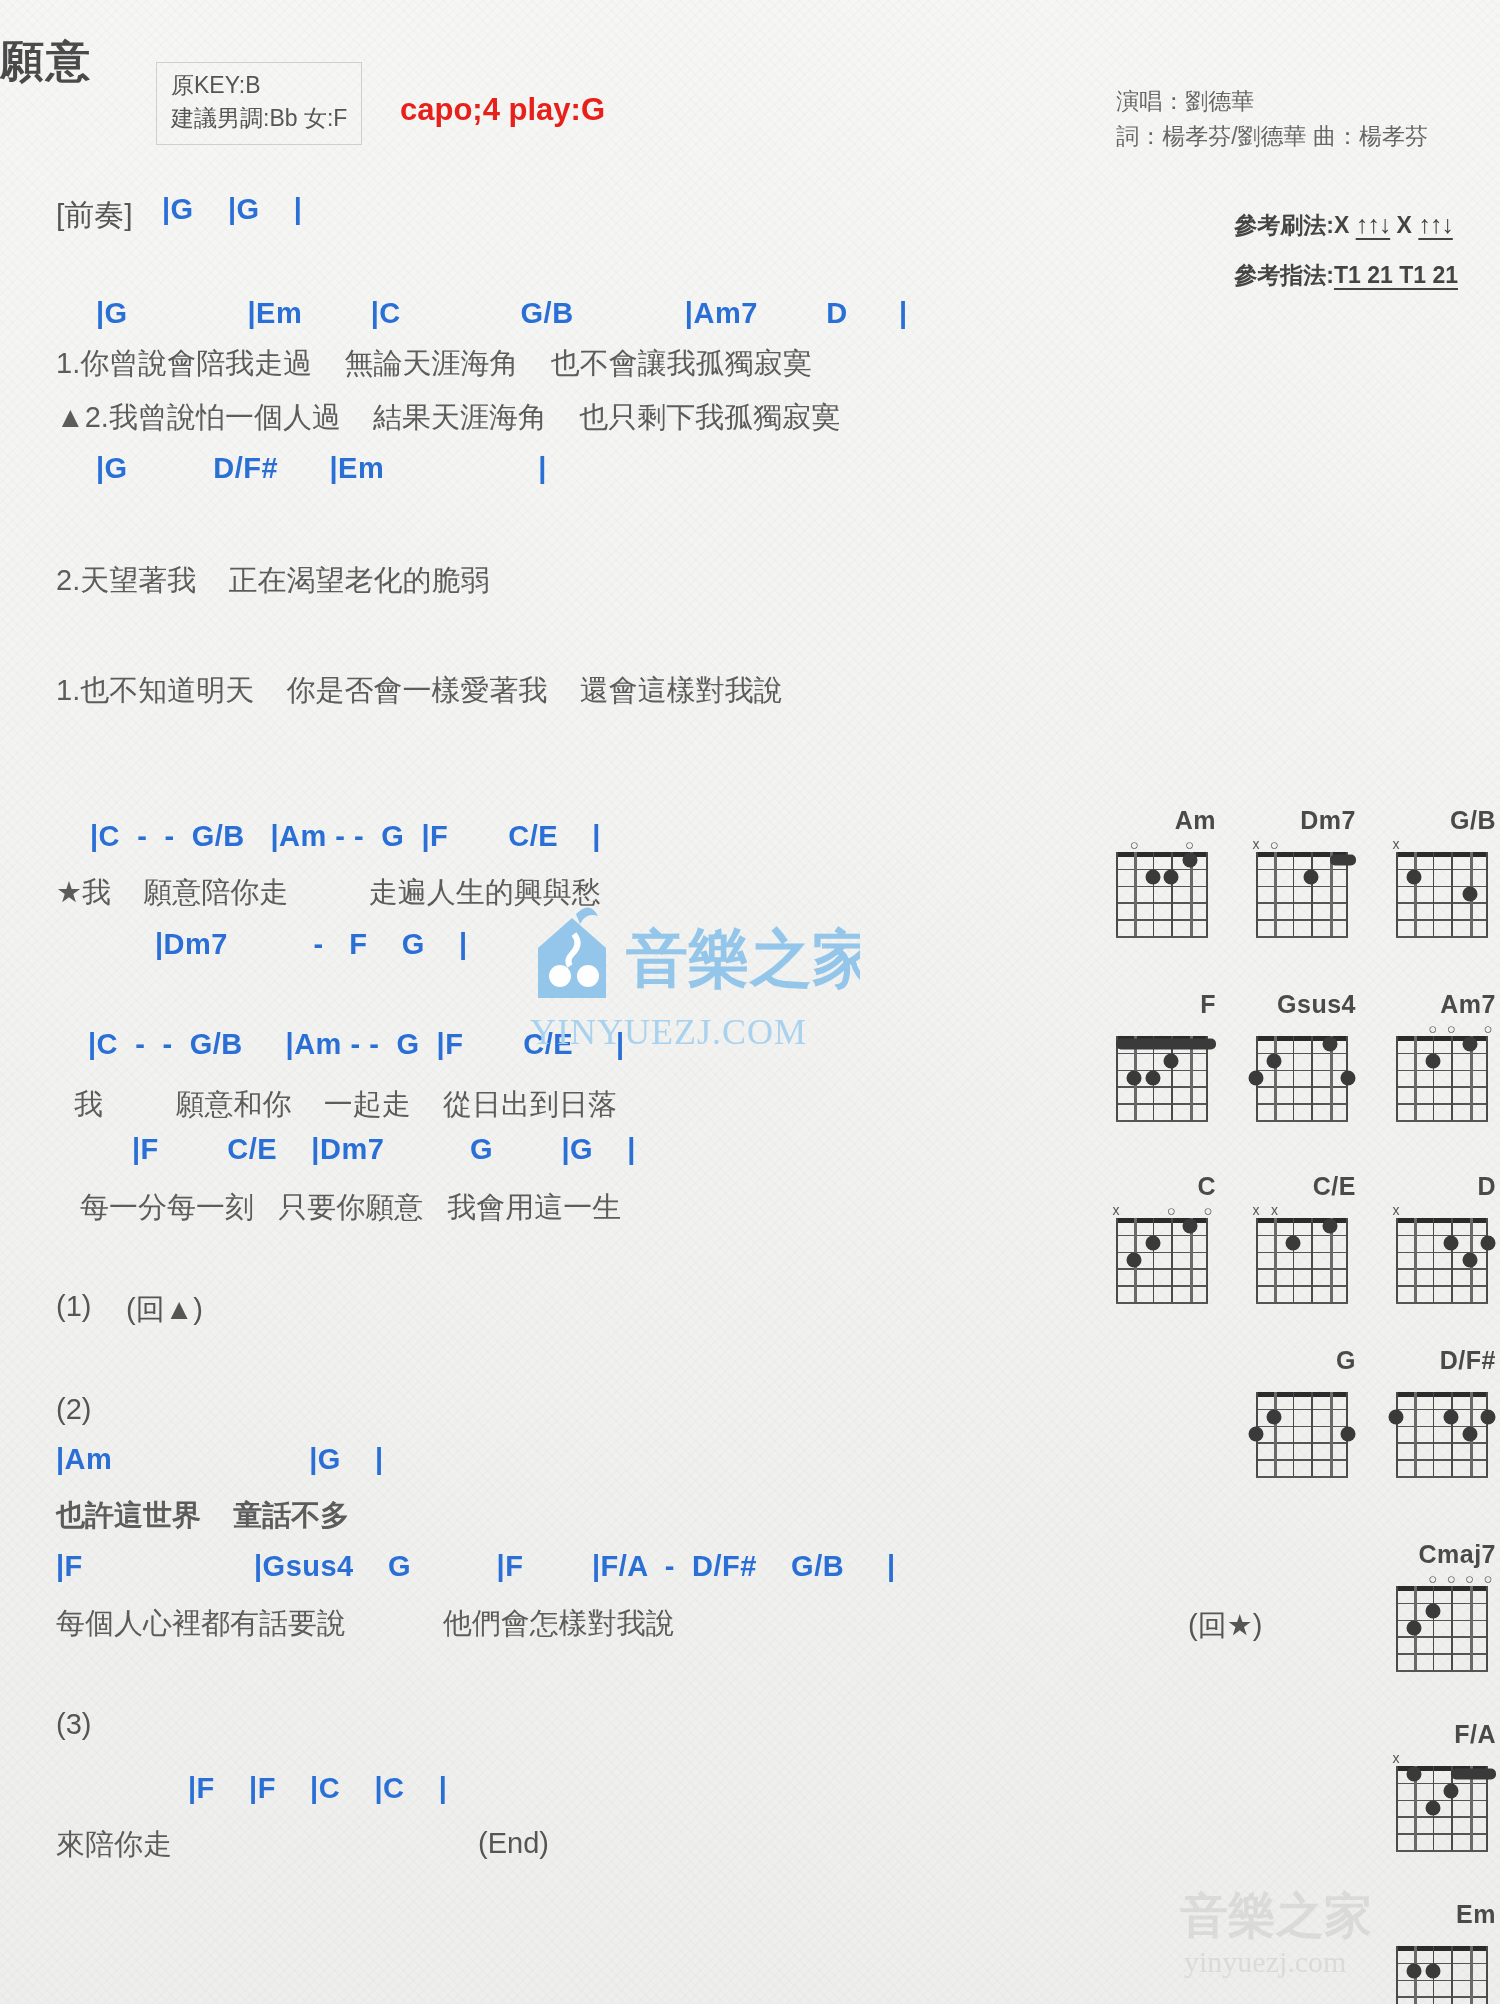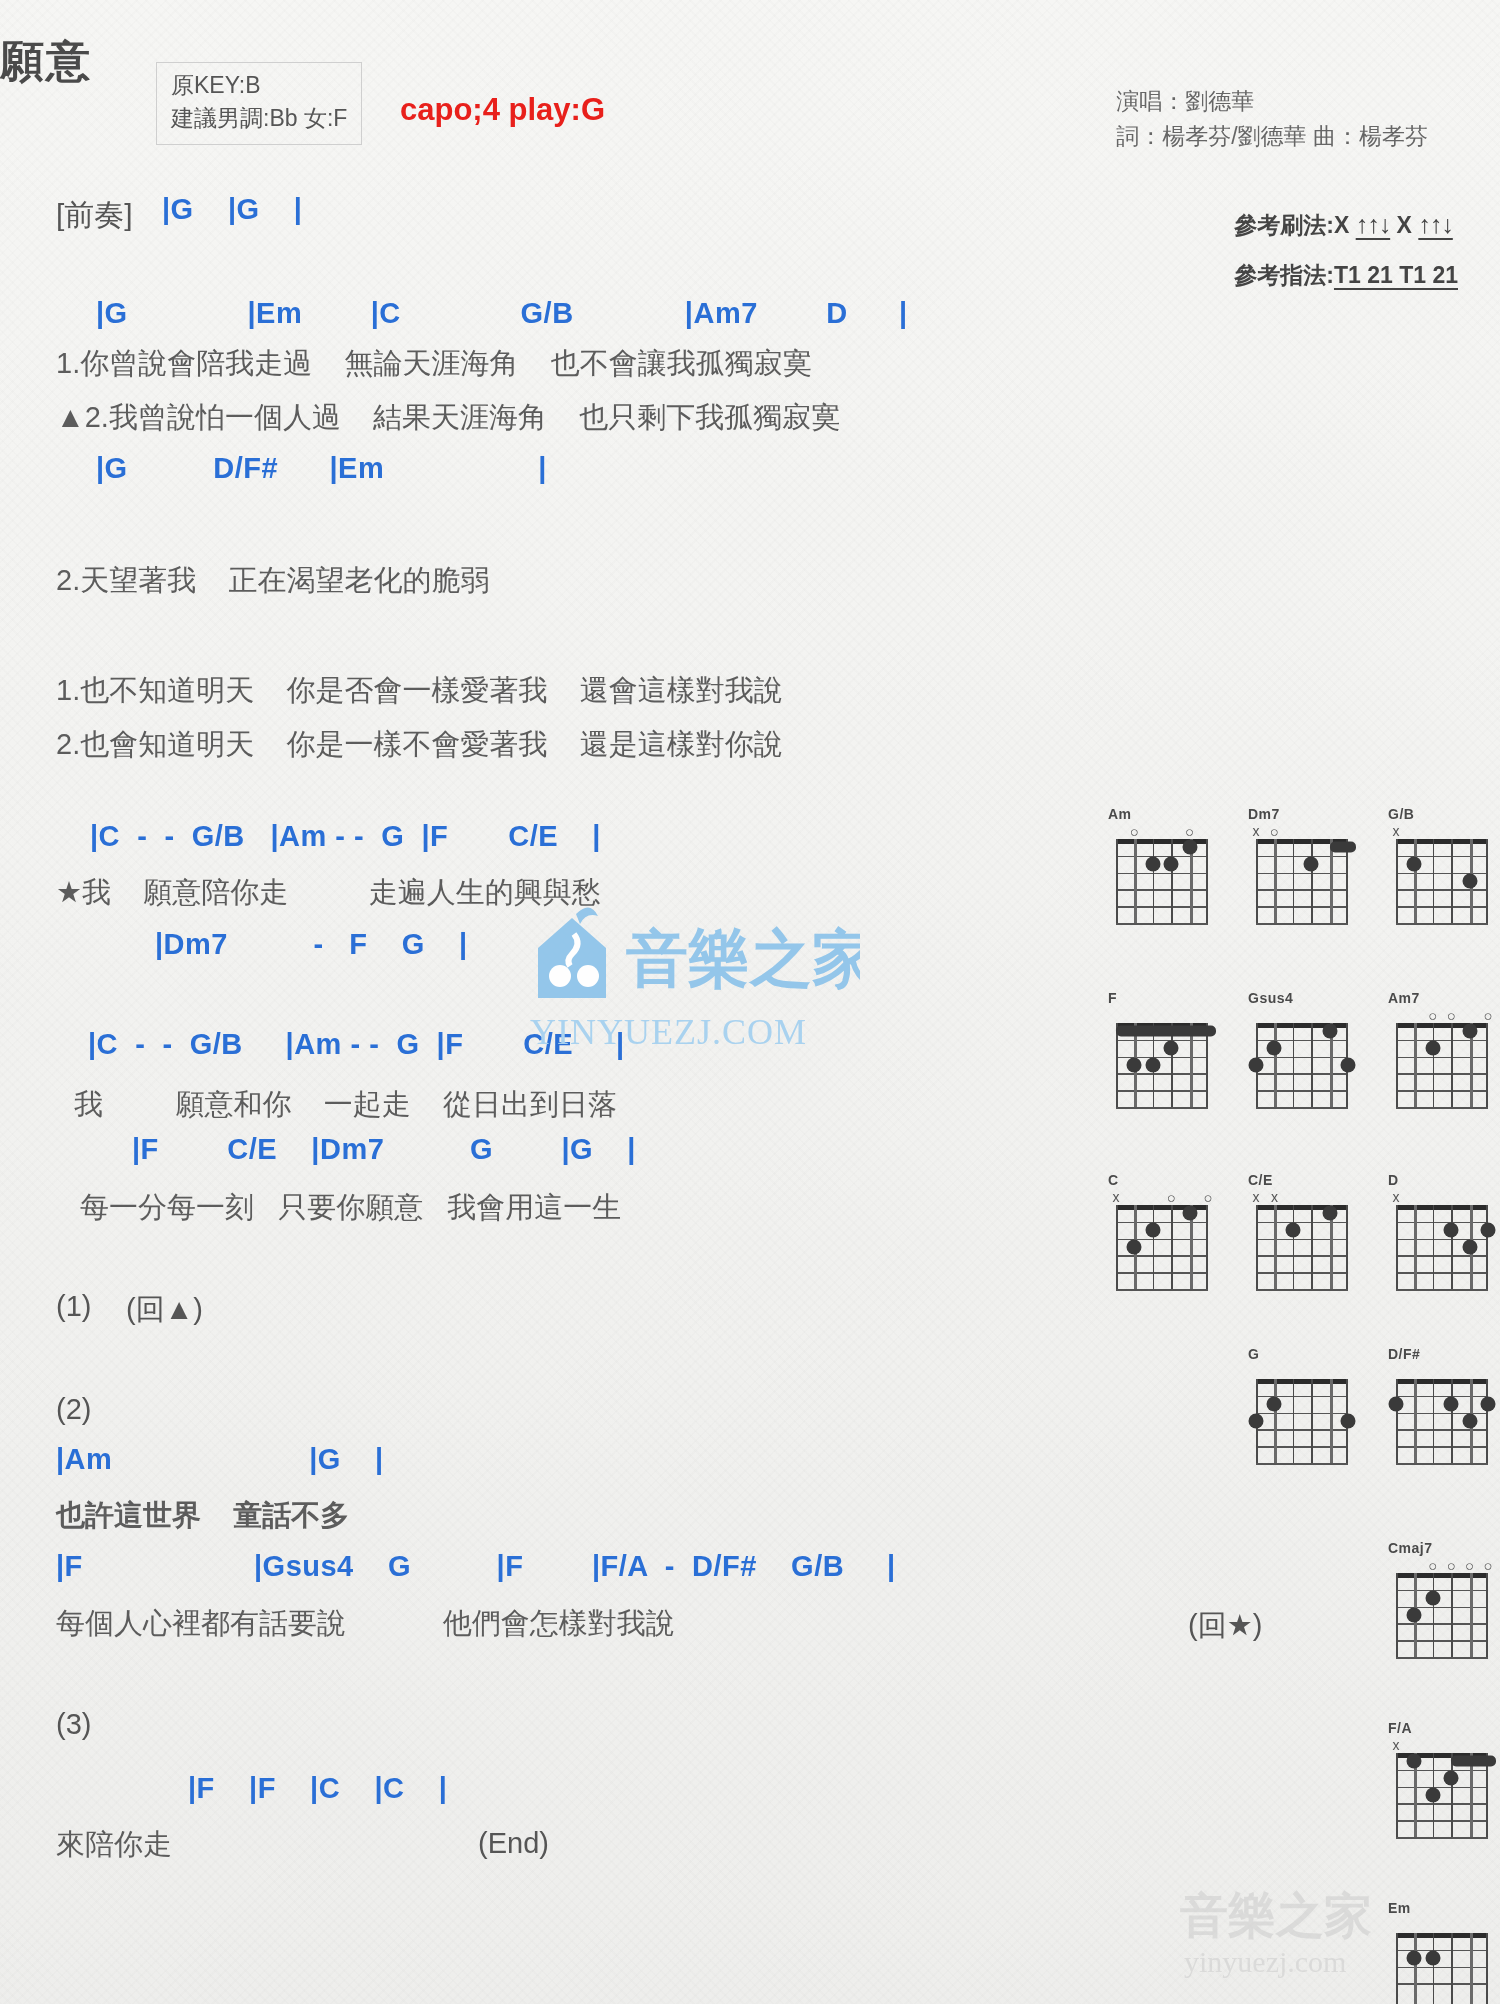--- a/index.html
+++ b/index.html
@@ -53,21 +53,21 @@
   .strum .u{ text-decoration:underline; text-underline-offset:5px;}
   .arrows{letter-spacing:-1px;font-size:25px;}
 
   
   .line{position:absolute;white-space:pre;font-size:29px;}
   .chordline{color:#2a6fd6;font-weight:bold;letter-spacing:.5px;}
   .lyricline{color:#5c5c5c;}
   .sect{color:#555;font-weight:normal;}
   .dg{position:absolute;width:108px;}
   .dg .nm{
-    text-align:left;font-size:14px;font-weight:bold;color:#4a4a4a;
+    text-align:right;font-size:25px;font-weight:bold;color:#4a4a4a;
     margin-bottom:2px;letter-spacing:.5px;
   }
   .dg .om{height:15px;position:relative;}
   .dg .om span{
     position:absolute;font-size:14px;color:#555;line-height:15px;
     transform:translateX(-50%);
   }
   .dg .om .o{font-size:15px;}
   .grid{position:relative;width:92px;height:84px;margin:0 auto;}
   .grid .nut{position:absolute;left:0;top:0;width:92px;height:5px;background:#2b2b2b;}
@@ -125,21 +125,20 @@
   <div class="line chordline" style="left:162px;top:193px;">|G    |G    |</div>
 
   <div class="line chordline" style="left:96px;top:297px;">|G              |Em        |C              G/B             |Am7        D      |</div>
   <div class="line lyricline" style="left:56px;top:344px;">1.你曾說會陪我走過    無論天涯海角    也不會讓我孤獨寂寞</div>
   <div class="line lyricline" style="left:56px;top:398px;">▲2.我曾說怕一個人過    結果天涯海角    也只剩下我孤獨寂寞</div>
 
   <div class="line chordline" style="left:96px;top:452px;">|G          D/F#      |Em                  |</div>
   <div class="line lyricline" style="left:56px;top:561px;">2.天望著我    正在渴望老化的脆弱</div>
 
   <div class="line lyricline" style="left:56px;top:671px;">1.也不知道明天    你是否會一樣愛著我    還會這樣對我說</div>
-  <div class="line lyricline" style="left:56px;top:725px;">2.也會知道明天    你是一樣不會愛著我    還是這樣對你說</div>
 
   <div class="line chordline" style="left:90px;top:820px;">|C  -  -  G/B   |Am - -  G  |F       C/E    |</div>
   <div class="line lyricline" style="left:56px;top:873px;">★我    願意陪你走          走遍人生的興與愁</div>
 
   <div class="line chordline" style="left:155px;top:928px;">|Dm7          -   F    G    |</div>
 
   <div class="line chordline" style="left:88px;top:1028px;">|C  -  -  G/B     |Am - -  G  |F       C/E     |</div>
   <div class="line lyricline" style="left:74px;top:1085px;">我         願意和你    一起走    從日出到日落</div>
 
   <div class="line chordline" style="left:132px;top:1133px;">|F        C/E    |Dm7          G        |G    |</div>

